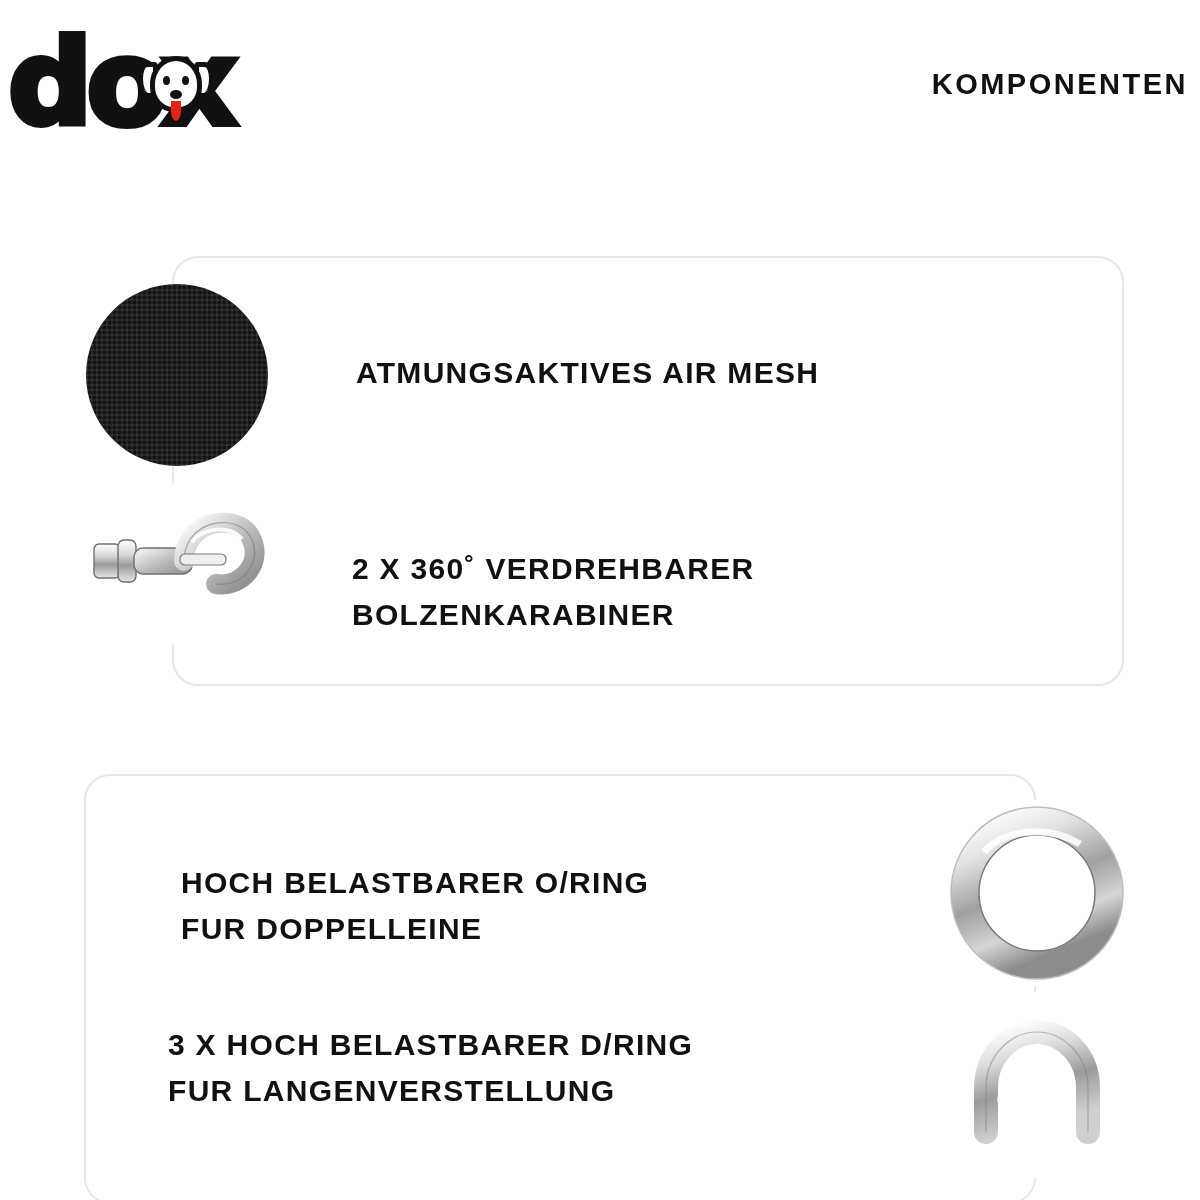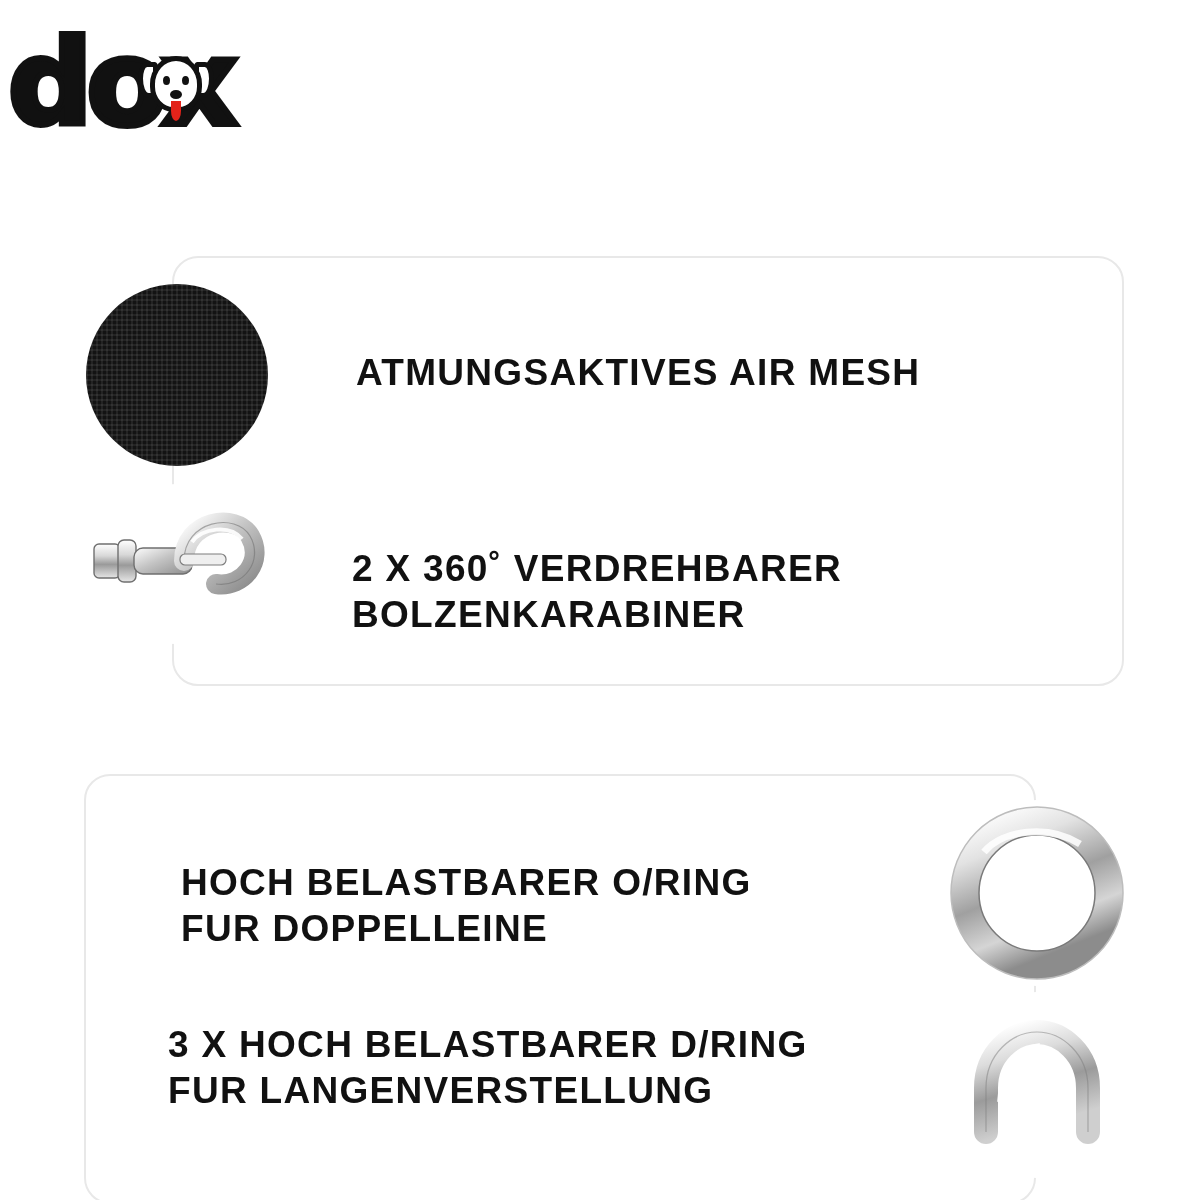--- a/index.html
+++ b/index.html
@@ -140,21 +140,21 @@
   .panel-bottom {
     left: 84px;
     top: 774px;
     width: 952px;
     height: 430px;
   }
 
   
   .feature-text {
     position: absolute;
-    font-size: 37px;
+    font-size: 30px;
     font-weight: bold;
     letter-spacing: 1.3px;
     line-height: 46px;
     color: #111111;
     white-space: pre-line;
   }
   .f1-text { left: 356px; top: 350px; width: 700px; }
   .f2-text { left: 352px; top: 522px; width: 700px; margin-top: 24px; }
   .f3-text { left: 181px; top: 860px; width: 740px; }
   .f4-text { left: 168px; top: 1022px; width: 760px; }
@@ -218,20 +218,21 @@
       <div class="ear-l"></div>
       <div class="ear-r"></div>
       <div class="head"></div>
       <div class="eye-l"></div>
       <div class="eye-r"></div>
       <div class="nose"></div>
       <div class="tongue"></div>
     </div>
   </div>
 
+  <div class="header-title">KOMPONENTEN</div>
 </div>
 
 <div class="panel panel-top"></div>
 
 <div class="thumb mesh"></div>
 
 <div class="feature-text f1-text">ATMUNGSAKTIVES AIR MESH</div>
 
 <div class="thumb carabiner">
   <svg width="186" height="160" viewBox="0 0 186 160" aria-hidden="true">

